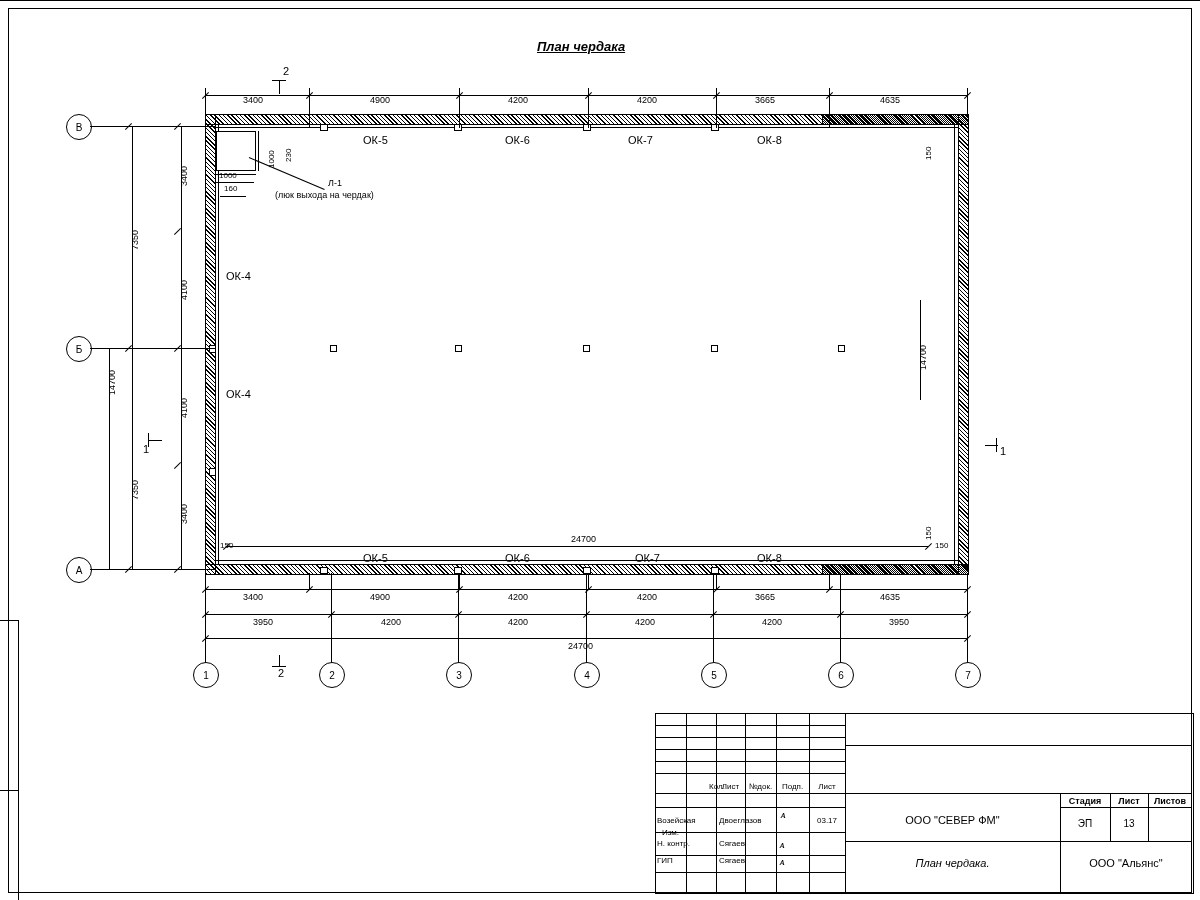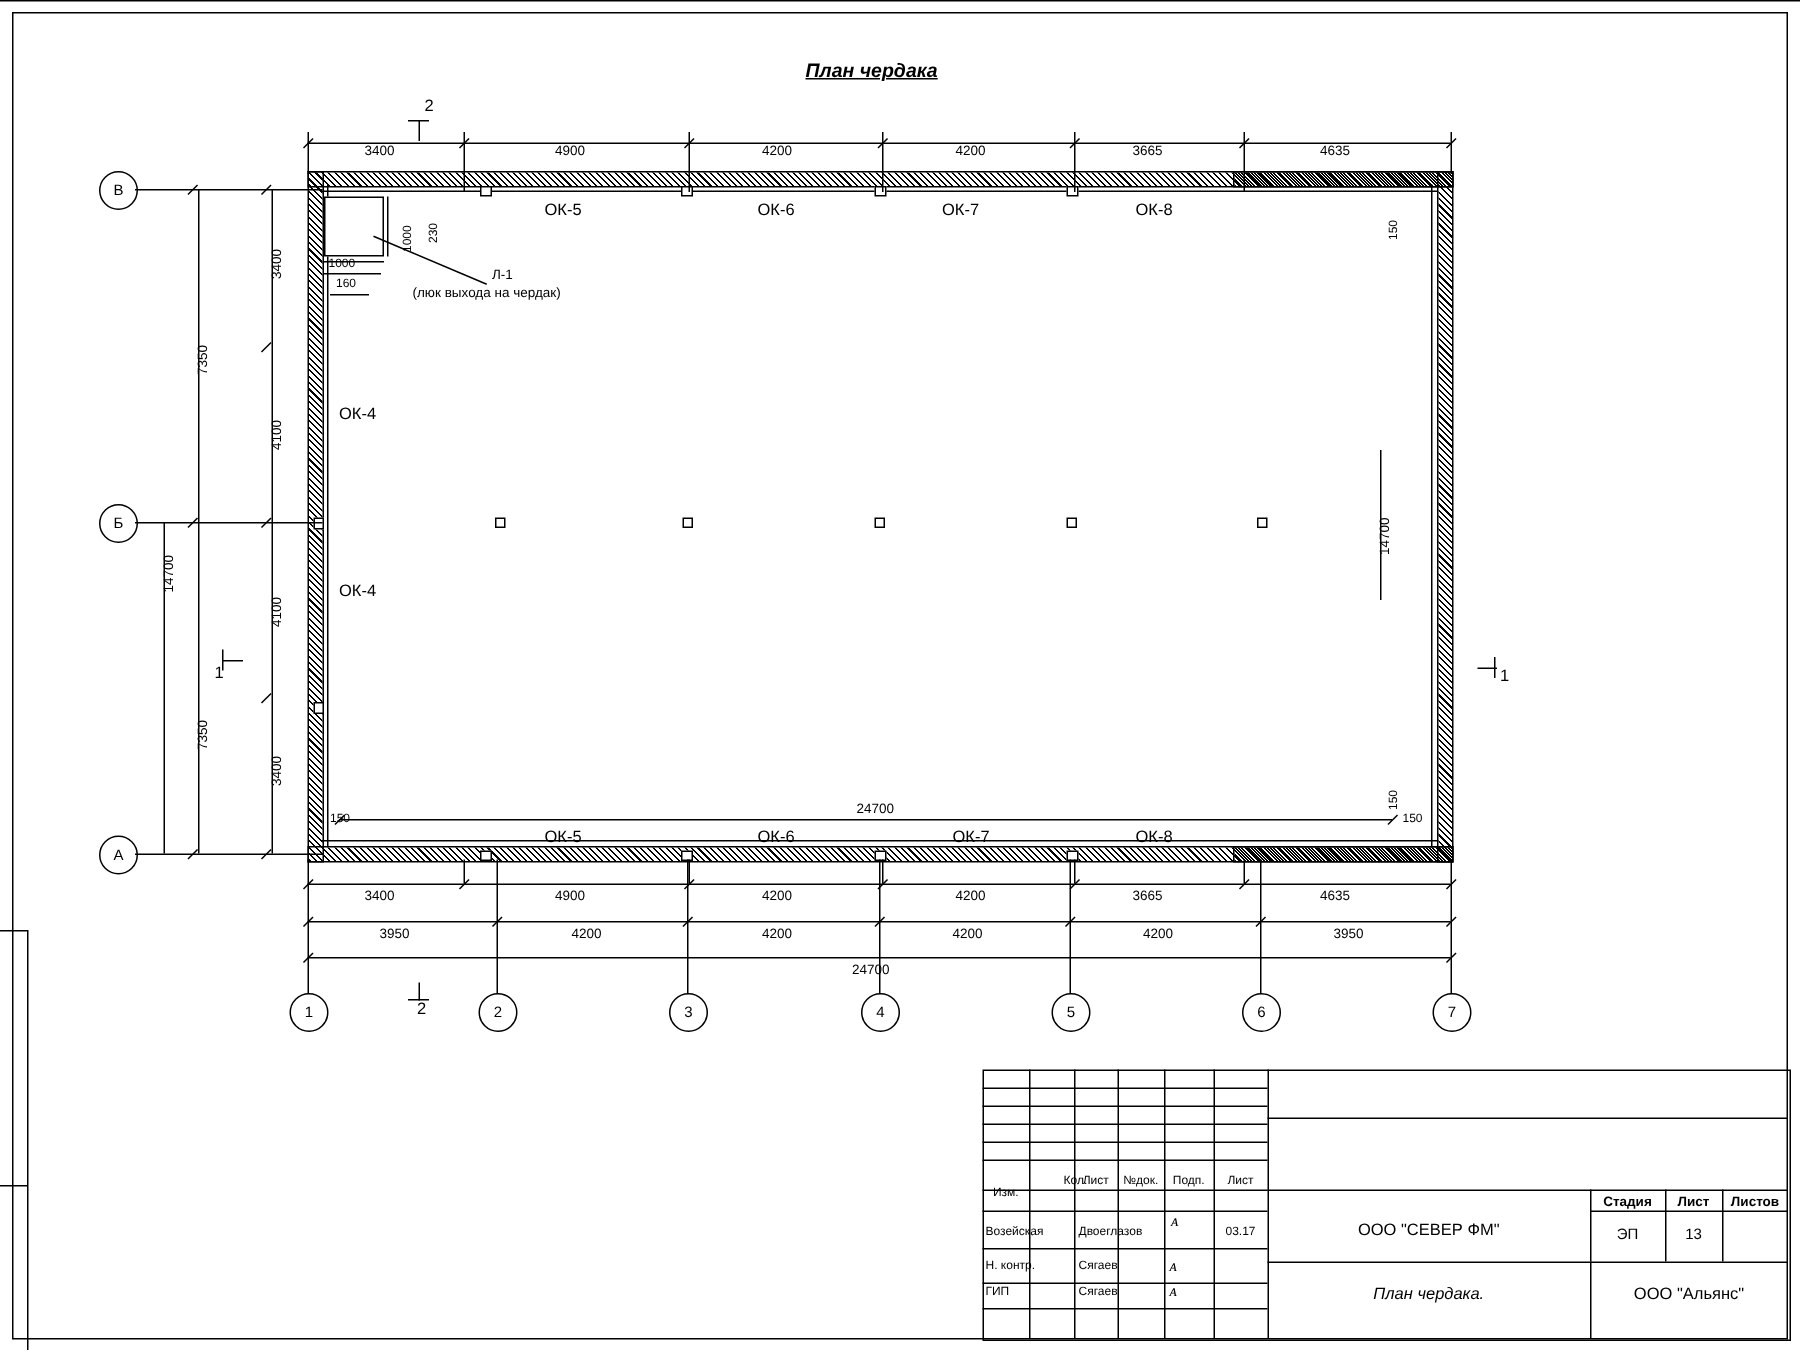--- a/index.html
+++ b/index.html
@@ -276,21 +276,21 @@
   <div class="ln hl" style="left:845px;top:793px;width:347px;"></div>
   <div class="ln hl" style="left:845px;top:841px;width:347px;"></div>
   <div class="ln hl" style="left:1060px;top:807px;width:132px;"></div>
   <div class="ln vl" style="left:1060px;top:793px;height:48px;"></div>
   <div class="ln vl" style="left:1110px;top:793px;height:48px;"></div>
   <div class="ln vl" style="left:1148px;top:793px;height:48px;"></div>
   <div class="ln vl" style="left:1060px;top:841px;height:51px;"></div>
 
   <div class="tbcell" style="left:845px;top:722px;width:347px;height:16px;font-size:11px;font-weight:bold;"></div>
 
-  <div class="tbcell" style="left:655px;top:787px;width:31px;height:14px;font-size:8px;">Изм.</div>
+  <div class="tbcell" style="left:655px;top:825px;width:31px;height:14px;font-size:8px;">Изм.</div>
   <div class="tbcell" style="left:702px;top:779px;width:30px;height:14px;font-size:8px;">Кол.</div>
   <div class="tbcell" style="left:716px;top:779px;width:29px;height:14px;font-size:8px;">Лист</div>
   <div class="tbcell" style="left:745px;top:779px;width:31px;height:14px;font-size:8px;">№док.</div>
   <div class="tbcell" style="left:776px;top:779px;width:33px;height:14px;font-size:8px;">Подп.</div>
   <div class="tbcell" style="left:809px;top:779px;width:36px;height:14px;font-size:8px;">Лист</div>
 
   <div class="tbcell cellL" style="left:655px;top:813px;width:60px;height:14px;font-size:8px;">Возейская</div>
   <div class="tbcell cellL" style="left:717px;top:813px;width:60px;height:14px;font-size:8px;">Двоеглазов</div>
   <div class="tbcell" style="left:809px;top:814px;width:36px;height:12px;font-size:8px;">03.17</div>
 

